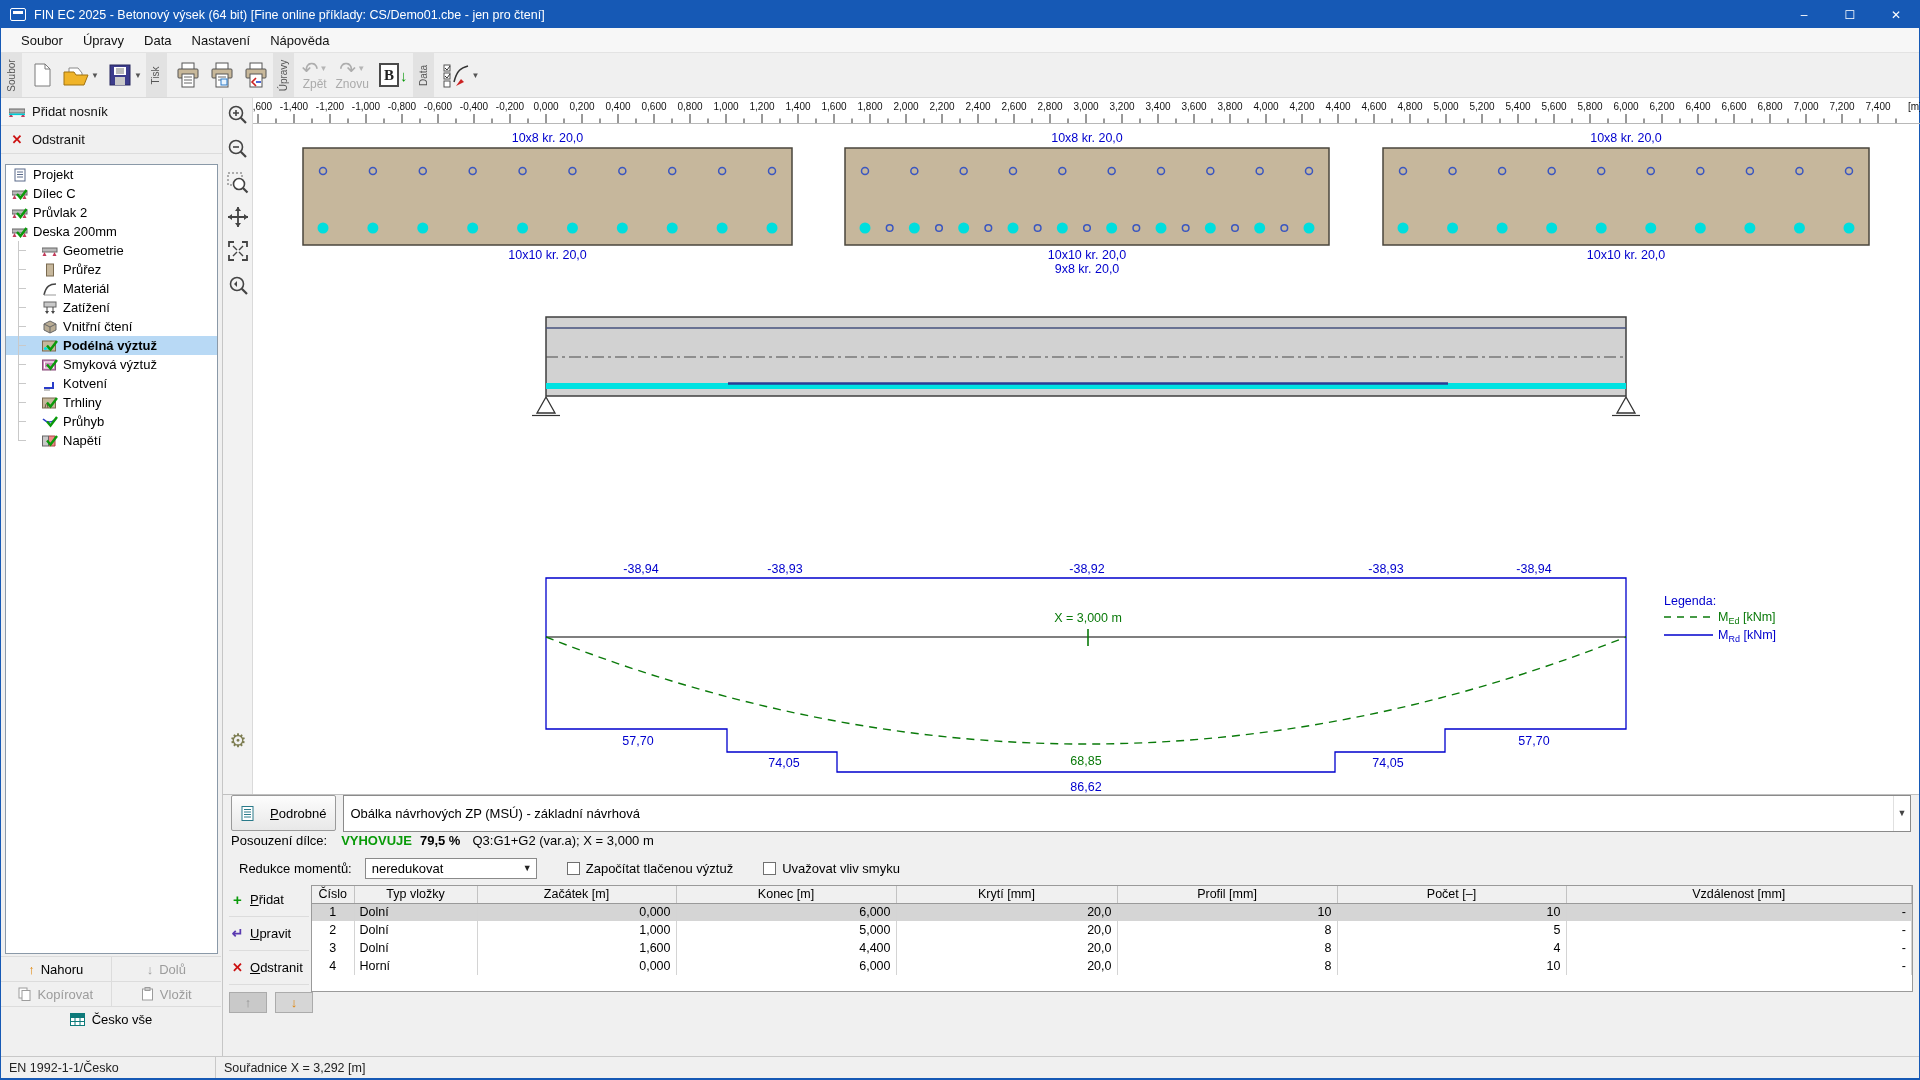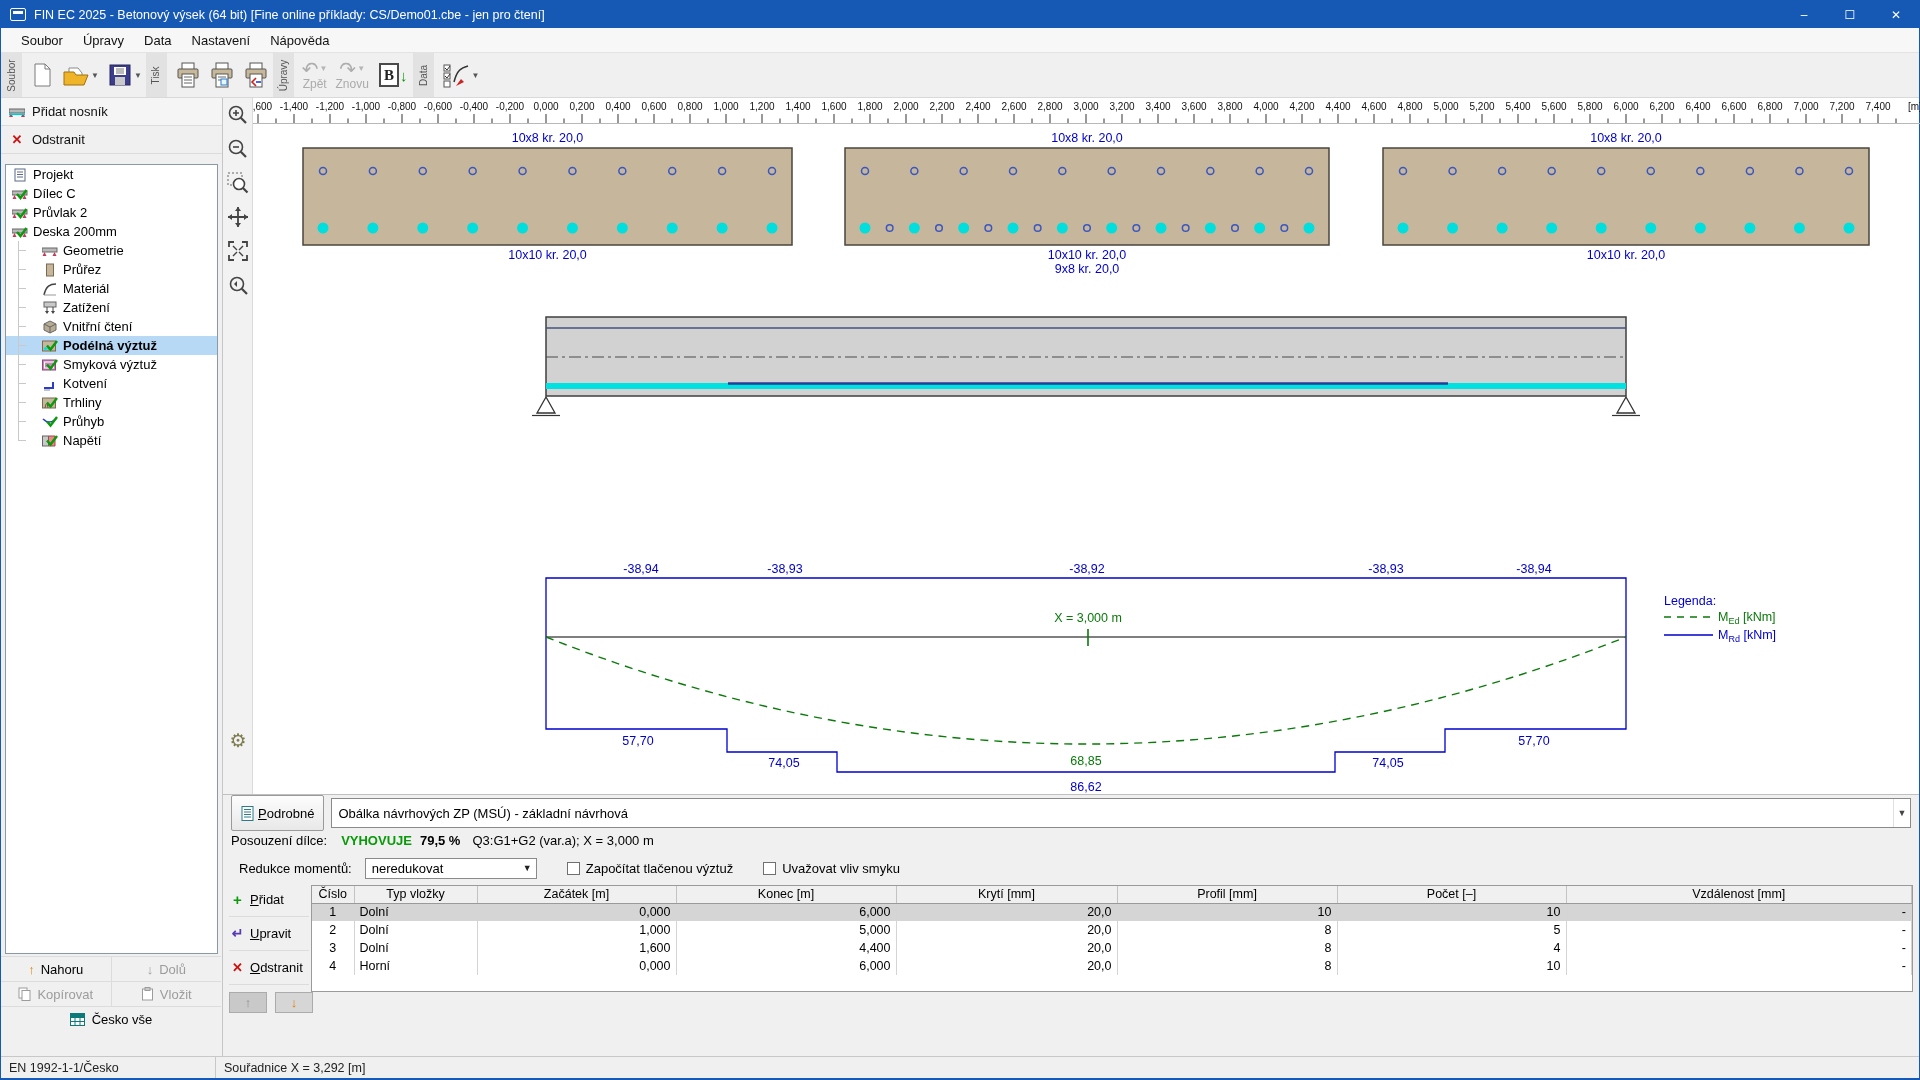--- a/index.html
+++ b/index.html
@@ -58,22 +58,22 @@
   
   #canvas { position:absolute; left:222px; top:97px; right:0; height:696px; background:#fff; }
   #toolstrip { position:absolute; left:0; top:0; width:30px; height:100%; background:#f2f2f2; border-right:1px solid #dadada; }
   .tool-ico { width:26px; height:26px; margin:4px auto 8px auto; display:flex; align-items:center; justify-content:center; }
   #gear { position:absolute; left:3px; bottom:42px; width:24px; height:24px; font-size:19px; color:#7c7c50; display:flex; align-items:center; justify-content:center; }
   #drawing { position:absolute; left:30px; top:0; right:0; height:100%; }
 
   
   #bottom { position:absolute; left:222px; right:0; top:793px; bottom:22px; background:#f0f0f0; border-top:1px solid #c0c0c0; font-size:13px; }
   #row-detail { position:absolute; left:8px; top:7px; right:8px; height:22px; display:flex; align-items:center; }
-  #btn-detail { height:36px; border:1px solid #9a9a9a; background:linear-gradient(#fdfdfd,#e8e8e8); display:flex; align-items:center; padding:0 9px; gap:4px; border-radius:2px; }
-  #combo-case { flex:1; margin-left:7px; height:30px; border:1px solid #8a8a8a; background:#fff; display:flex; align-items:center; position:relative; padding-left:6px; }
+  #btn-detail { height:36px; border:1px solid #9a9a9a; background:linear-gradient(#fdfdfd,#e8e8e8); display:flex; align-items:center; padding:0 9px; gap:16px; border-radius:2px; }
+  #combo-case { flex:1; margin-left:7px; height:37px; border:1px solid #8a8a8a; background:#fff; display:flex; align-items:center; position:relative; padding-left:6px; }
   #combo-case .caret-box { position:absolute; right:0; top:0; width:17px; height:100%; display:flex; align-items:center; justify-content:center; color:#444; font-size:9px; border-left:1px solid #e0e0e0; }
   #row-assess { position:absolute; left:8px; top:36px; height:18px; display:flex; align-items:center; gap:14px; }
   #assess-status { color:#089a08; font-weight:bold; }
   #assess-pct { font-weight:bold; }
   #row-reduction { position:absolute; left:16px; top:62px; height:22px; display:flex; align-items:center; }
   #reduction-select { width:172px; height:21px; border:1px solid #8a8a8a; background:#fff; margin-left:13px; display:flex; align-items:center; padding-left:6px; position:relative; }
   #reduction-select .caret-box { position:absolute; right:4px; font-size:9px; color:#222; }
   .cb { width:13px; height:13px; border:1px solid #707070; background:#fff; margin-right:6px; flex:0 0 13px; }
   .cb-group { display:flex; align-items:center; margin-left:30px; }
 

